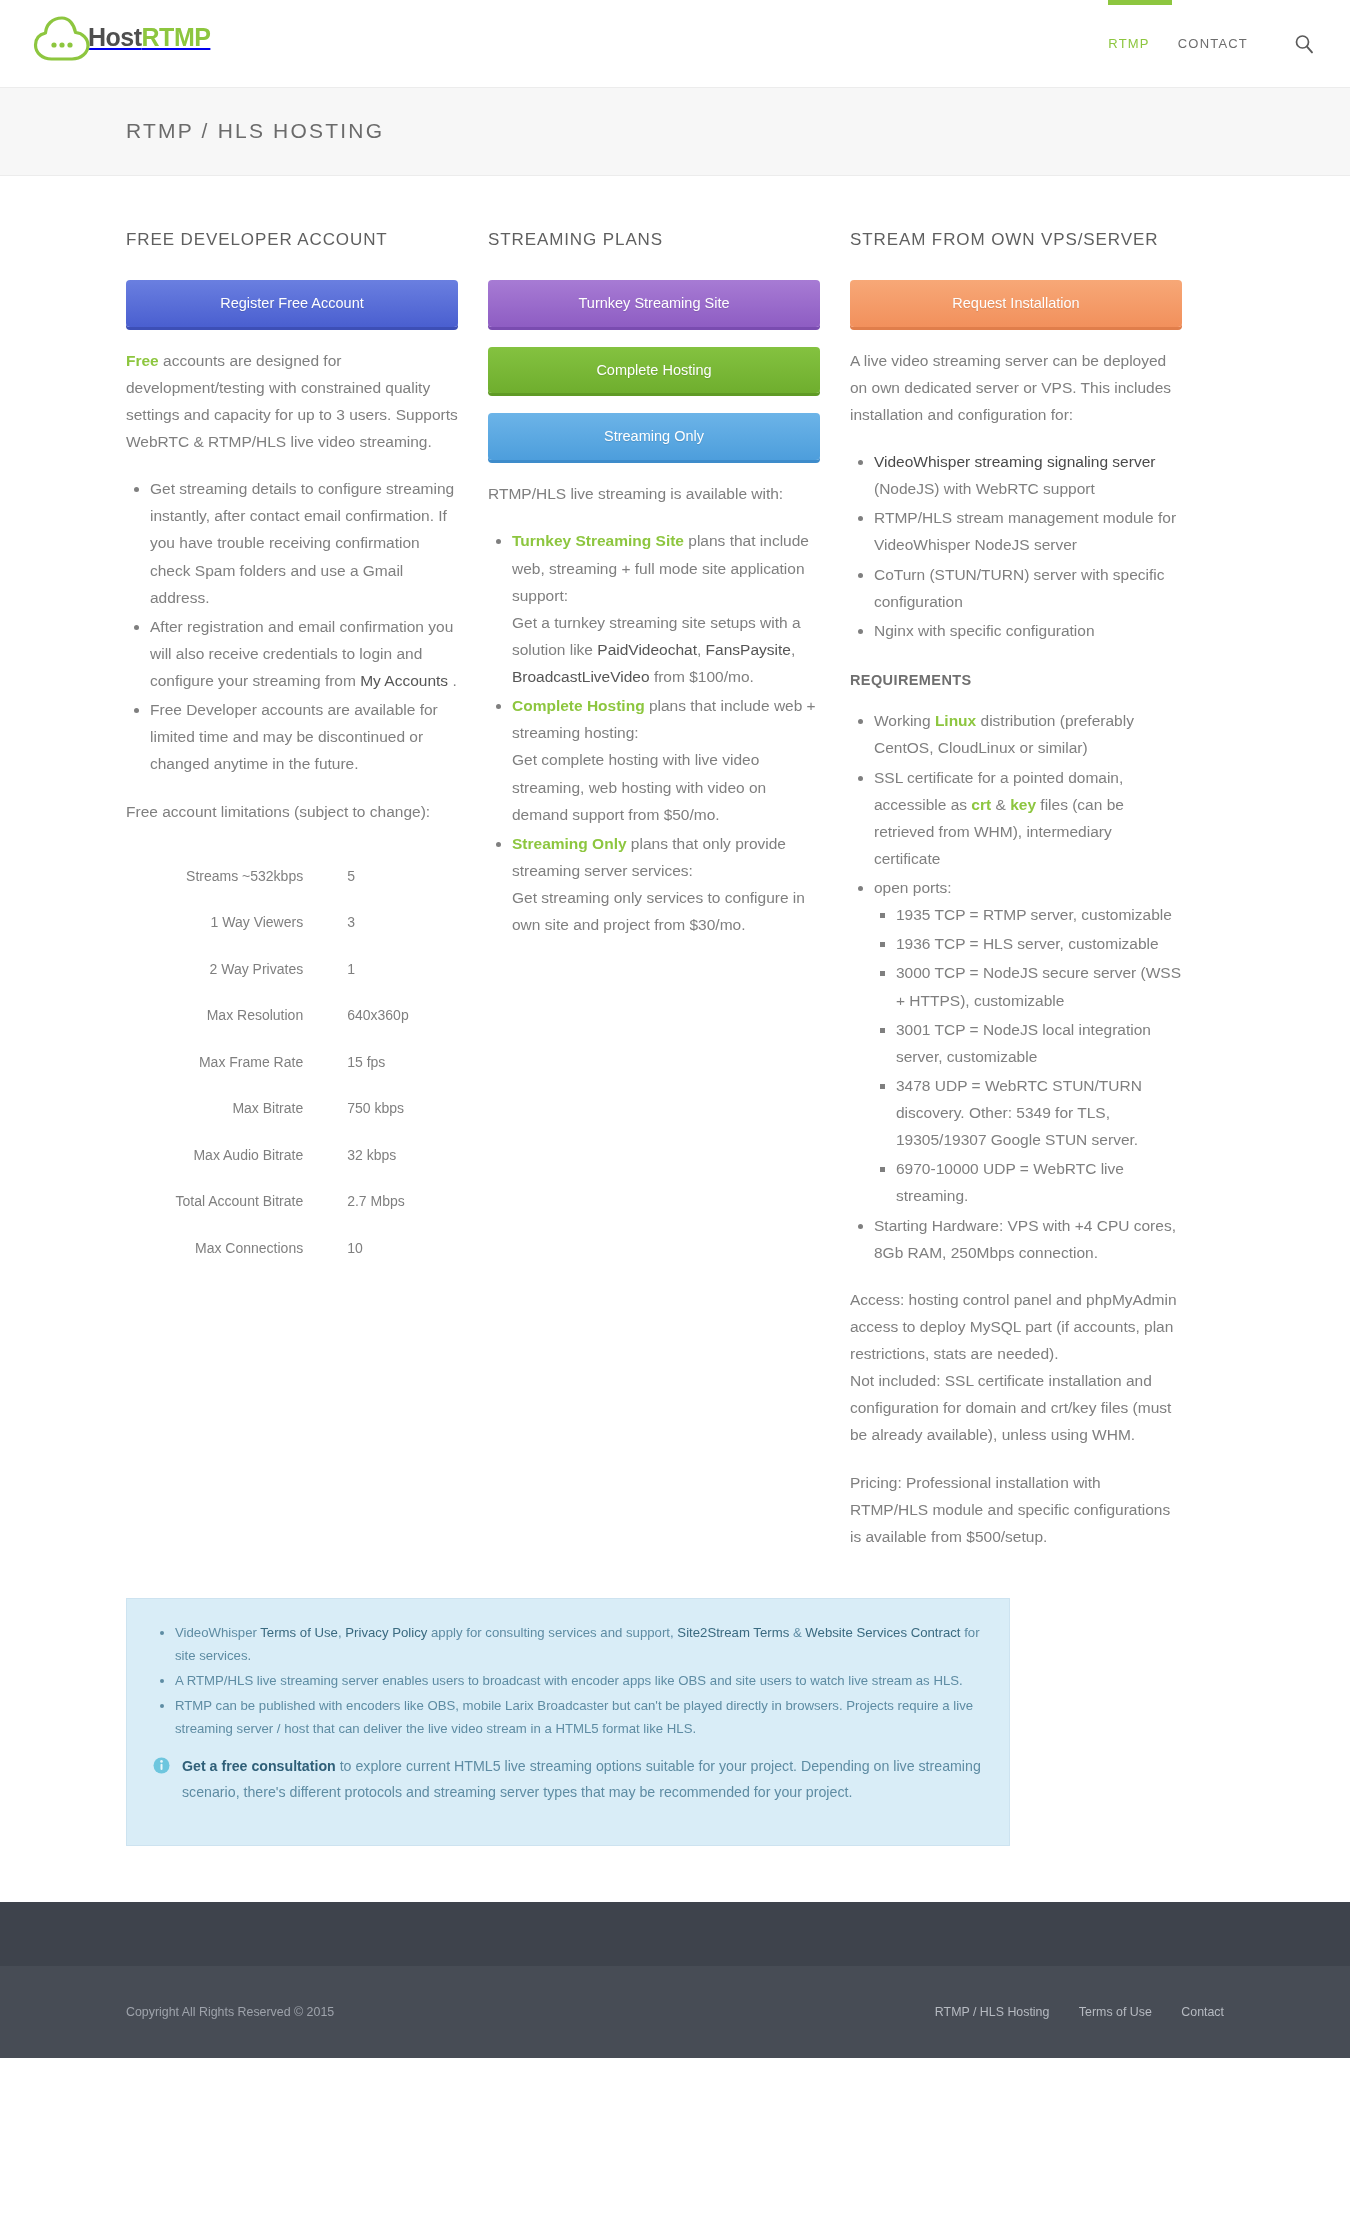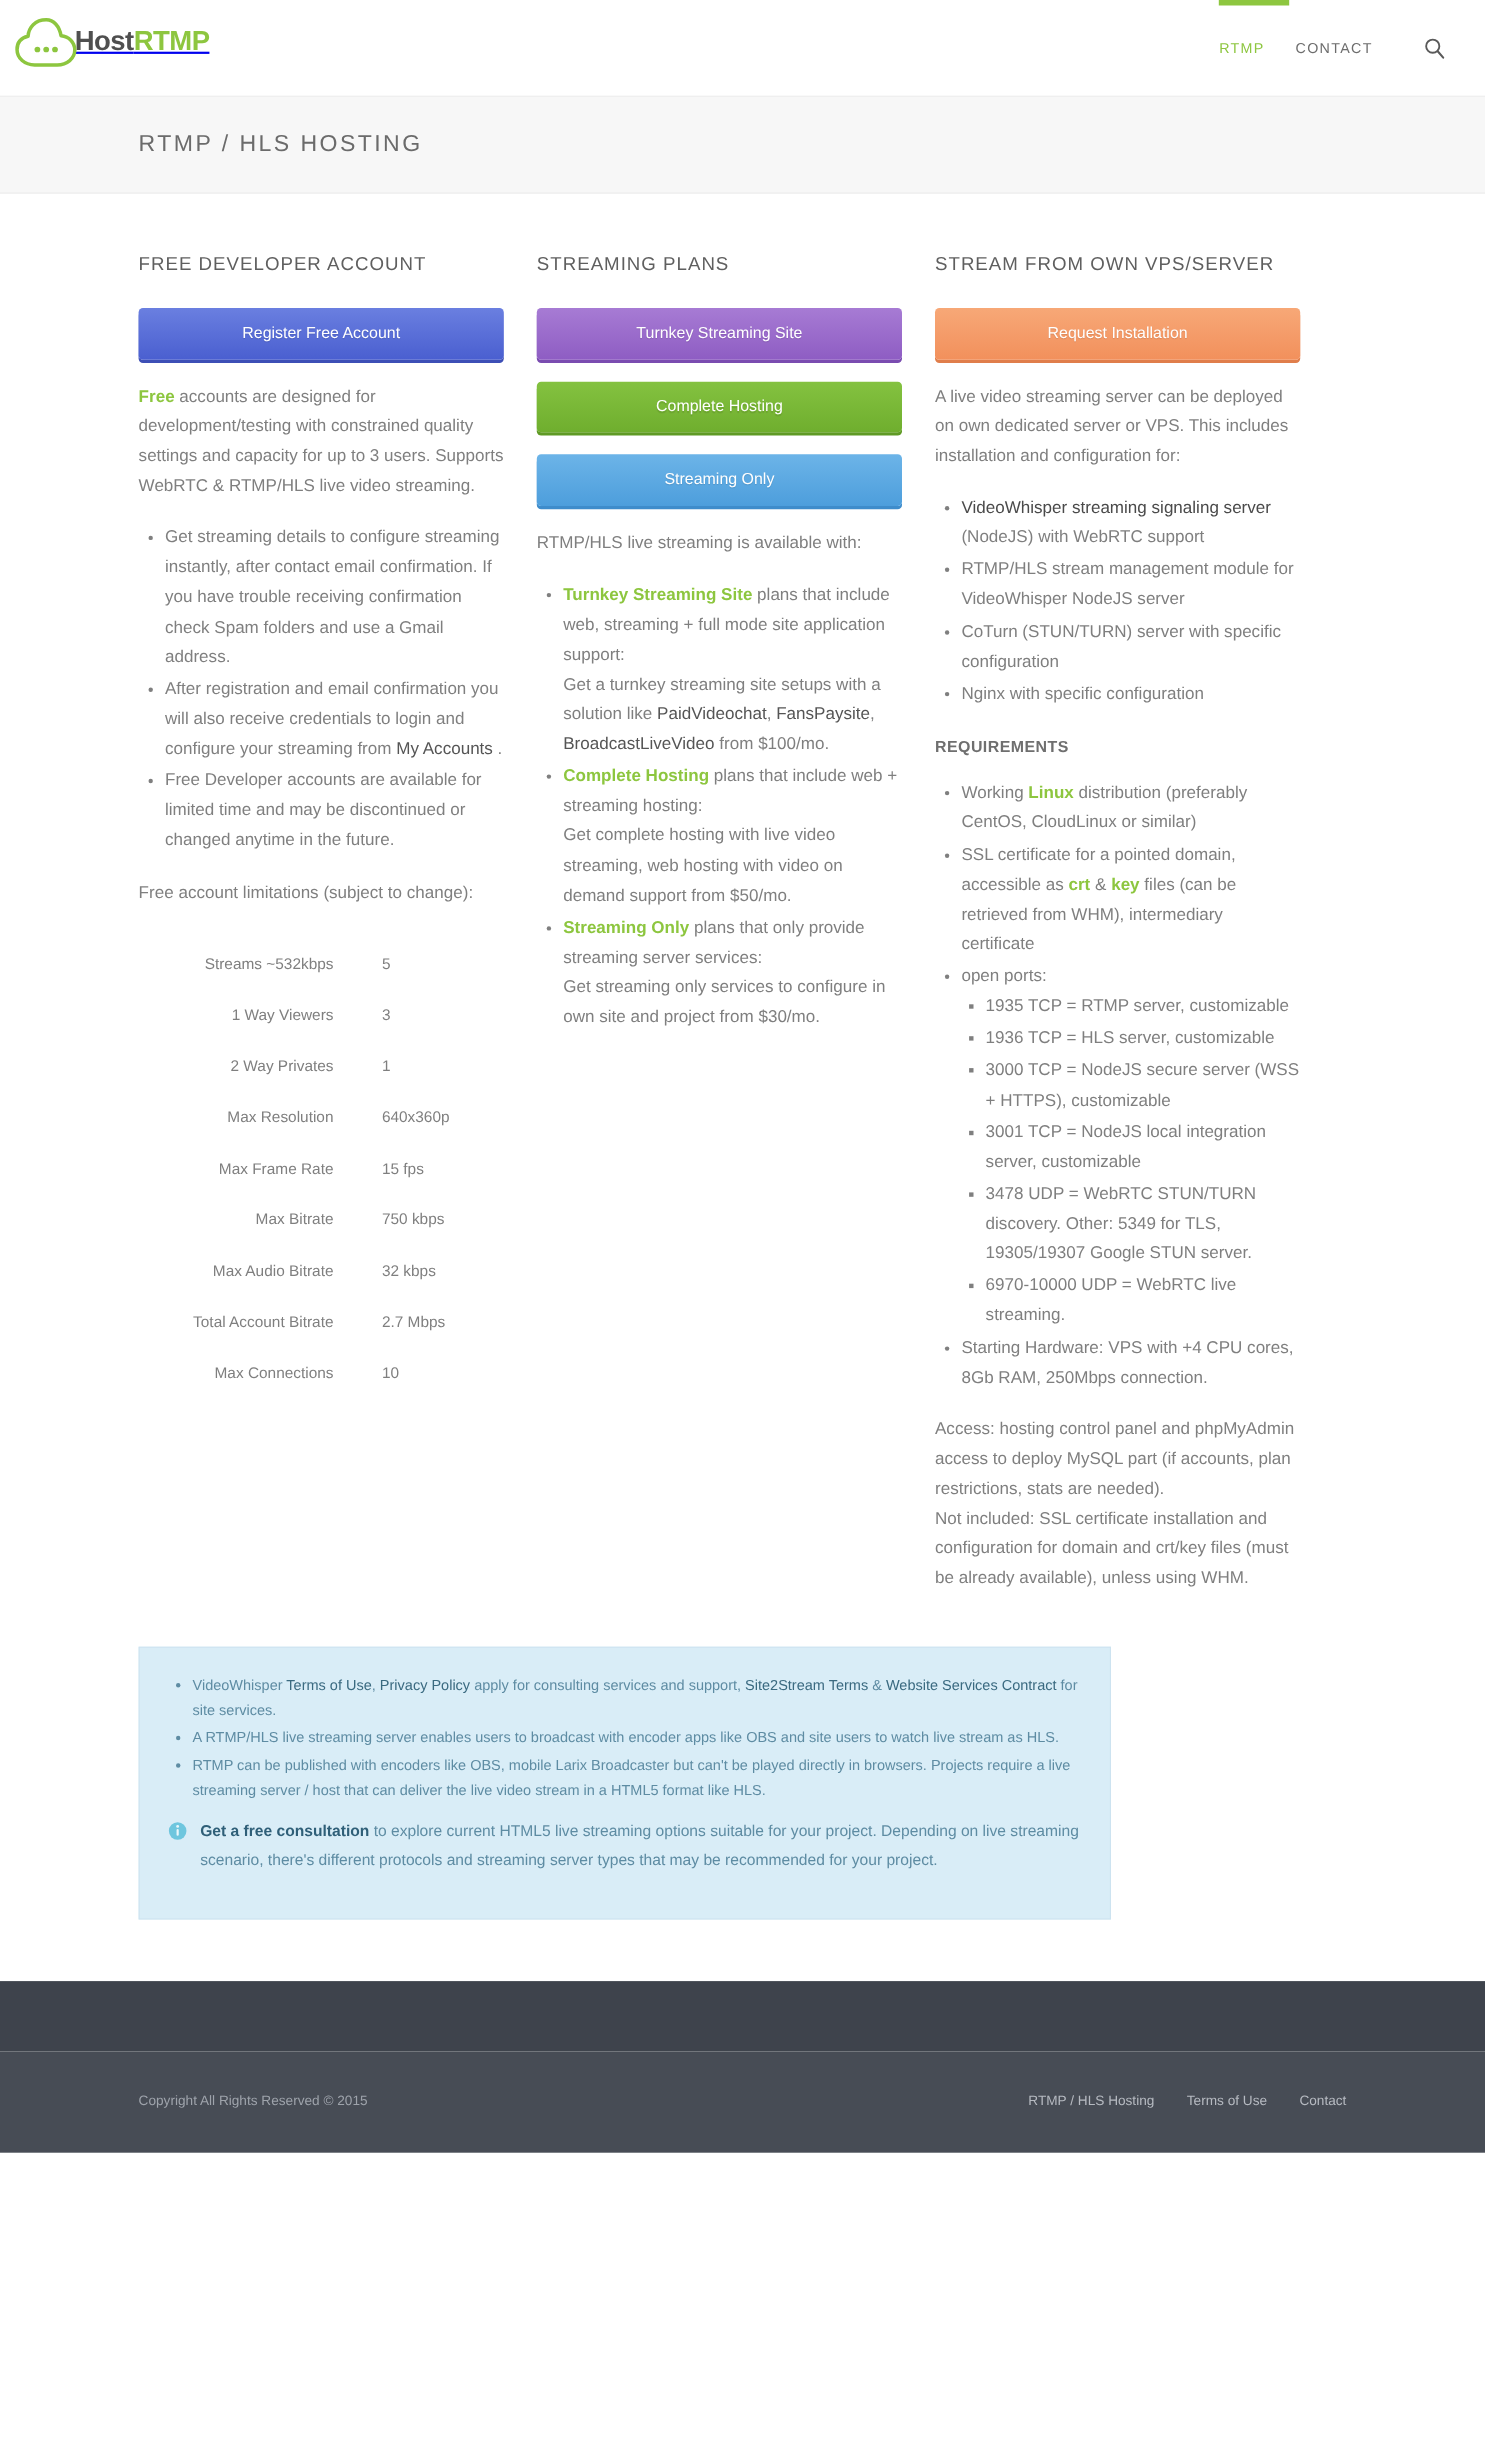--- a/index.html
+++ b/index.html
@@ -18,21 +18,21 @@
   .topbar {
     position:relative;
     height:88px;
     background:#fff;
     border-bottom:1px solid #ececec;
   }
   .green-tab {
     position:absolute; top:0; left:1108px; width:64px; height:5px;
     background:#8dc63f;
   }
-  .logo { position:absolute; left:12px; top:12px; display:flex; align-items:flex-end; }
+  .logo { position:absolute; left:32px; top:12px; display:flex; align-items:flex-end; }
   .logo-mark { width:62px; height:62px; position:relative; }
   .logo-mark svg { display:block; }
   .logo-text {
     font-size:25px; font-weight:600; letter-spacing:-0.5px;
     color:#4f4f4f; margin-left:-6px; margin-bottom:14px;
     font-family:"Liberation Sans", sans-serif;
   }
   .logo-text .hl { color:#8dc63f; }
   .nav {
     position:absolute; right:34px; top:0; height:88px;
@@ -283,20 +283,21 @@
             <li>3000 TCP = NodeJS secure server (WSS + HTTPS), customizable</li>
             <li>3001 TCP = NodeJS local integration server, customizable</li>
             <li>3478 UDP = WebRTC STUN/TURN discovery. Other: 5349 for TLS, 19305/19307 Google STUN server.</li>
             <li>6970-10000 UDP = WebRTC live streaming.</li>
           </ul>
         </li>
         <li>Starting Hardware: VPS  with +4 CPU cores, 8Gb RAM, 250Mbps connection.</li>
       </ul>
 
       <p><span>Access: hosting control panel and phpMyAdmin access to deploy MySQL part (if accounts, plan restrictions, stats are needed).</span><br><span>Not included: SSL certificate installation and configuration for domain and crt/key files (must be already available), unless using WHM.</span></p>
+      <p>Pricing: Professional installation with RTMP/HLS module and specific configurations is available from $500/setup.</p>
     </div>
 
   </div>
 </div>
 
 <div class="infobox">
   <ul>
     <li><span>VideoWhisper </span><a href="#">Terms of Use</a><span>, </span><a href="#">Privacy Policy</a><span> apply for consulting services and support, </span><a href="#">Site2Stream Terms</a><span> &amp; </span><a href="#">Website Services Contract</a><span> for site services.</span></li>
     <li>A RTMP/HLS live streaming server enables users to broadcast with encoder apps like OBS and site users to watch live stream as HLS.</li>
     <li>RTMP can be published with encoders like OBS, mobile Larix Broadcaster but can't be played directly in browsers. Projects require a live streaming server / host that can deliver the live video stream in a HTML5 format like HLS.</li>

